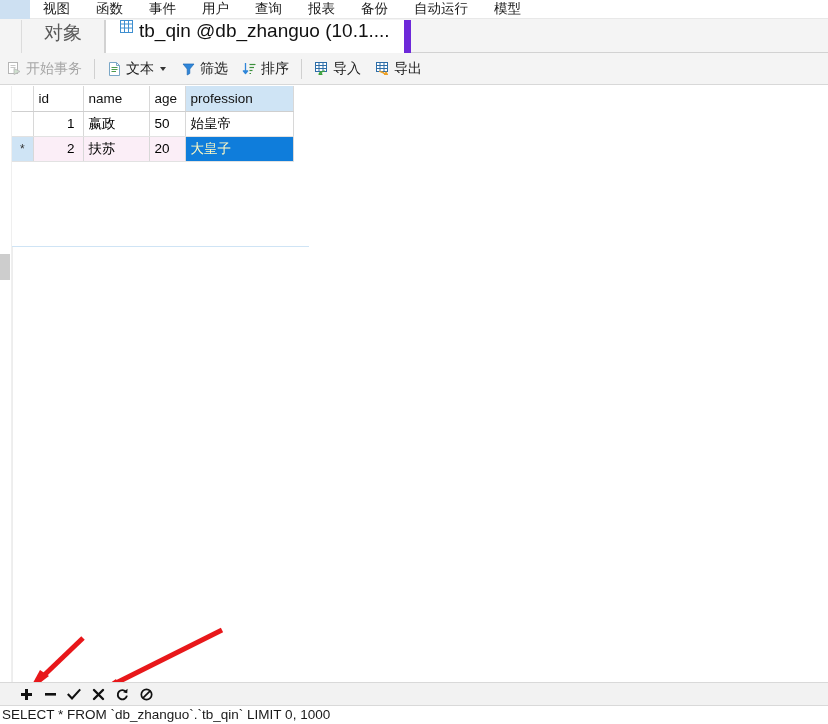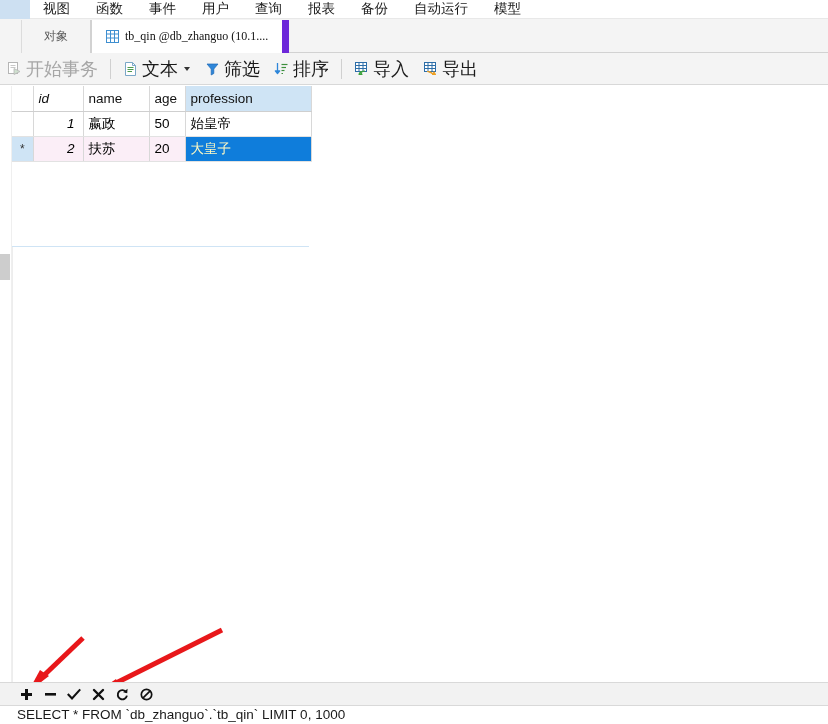--- a/index.html
+++ b/index.html
@@ -62,31 +62,29 @@
   }
   .tabbar-left-pad {
     width: 22px; height: 33px;
     background: #f4f4f4;
     border-right: 1px solid #dcdcdc;
     box-sizing: border-box;
   }
   .tab {
     height: 33px;
     display: flex;
-    align-items: center;
     padding: 0 14px;
     box-sizing: border-box;
-    font-size: 12px;
+    font-size: 19px;
     white-space: nowrap;
     background: #f4f4f4;
     border-right: 1px solid #d2d2d2;
     color: #555;
     cursor: default;
     position: relative;
-    font-family: Liberation Serif, serif;
   }
   .tab.tab-object {
     color: #5a5a5a;
     padding: 0 22px;
   }
   .tab.tab-loading { color: #9a9a9a; }
   .tab.tab-active {
     background: #ffffff;
     color: #111;
     border-right: 7px solid #6d28d9;
@@ -114,21 +112,21 @@
     border-bottom: 1px solid #d8d8d8;
     display: flex;
     align-items: center;
     box-sizing: border-box;
   }
   .tb-btn {
     display: flex;
     align-items: center;
     height: 24px;
     padding: 0 7px;
-    font-size: 18px;
+    font-size: 14px;
     color: #1a1a1a;
     white-space: nowrap;
     cursor: default;
   }
   .tb-btn.disabled { color: #a6a6a6; }
   .tb-sep {
     width: 1px;
     height: 20px;
     background: #d0d0d0;
     margin: 0 5px;
@@ -194,24 +192,24 @@
     background: #cfe4f5;
   }
   .rowmark {
     width: 21px;
     text-align: center !important;
     padding: 0 !important;
     color: #333;
     font-size: 12px;
     border-right: 1px solid #d8d8d8;
   }
-  .c-id { width: 50px; font-style: italic; }
+  .c-id { width: 50px; }
   .c-name { width: 66px; }
   .c-age { width: 36px; }
-  .c-prof { width: 126px; }
+  .c-prof { width: 108px; }
   .num { text-align: right !important; padding-right: 8px !important; }
   tr.row-normal td { background: #ffffff; }
   tr.row-edited td { background: #fbeef7; }
   tr.row-edited td.rowmark { background: #cfe4f5; }
   td.cell-selected {
     background: #0f7ddb !important;
     color: #fef9c3;
   }
 
   
@@ -276,21 +274,20 @@
     align-items: center;
     box-sizing: border-box;
     overflow: hidden;
   }
   .status-sql {
     font-size: 13.5px;
     color: #1a1a1a;
     white-space: nowrap;
     padding-left: 2px;
     line-height: 18px;
-    margin-left: 15px;
   }
 </style>
 </head>
 <body>
 
 <div class="menubar">
   <div class="menu-item clipped"></div>
   <div class="menu-item">
       <span>视图</span>
     </div>

